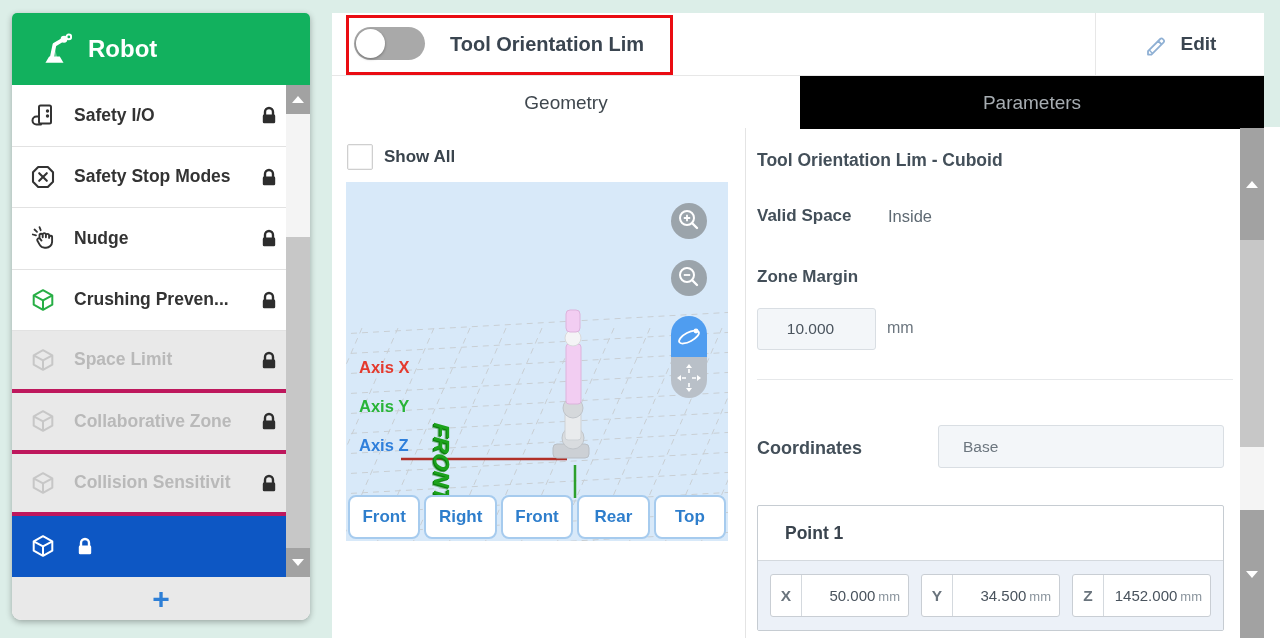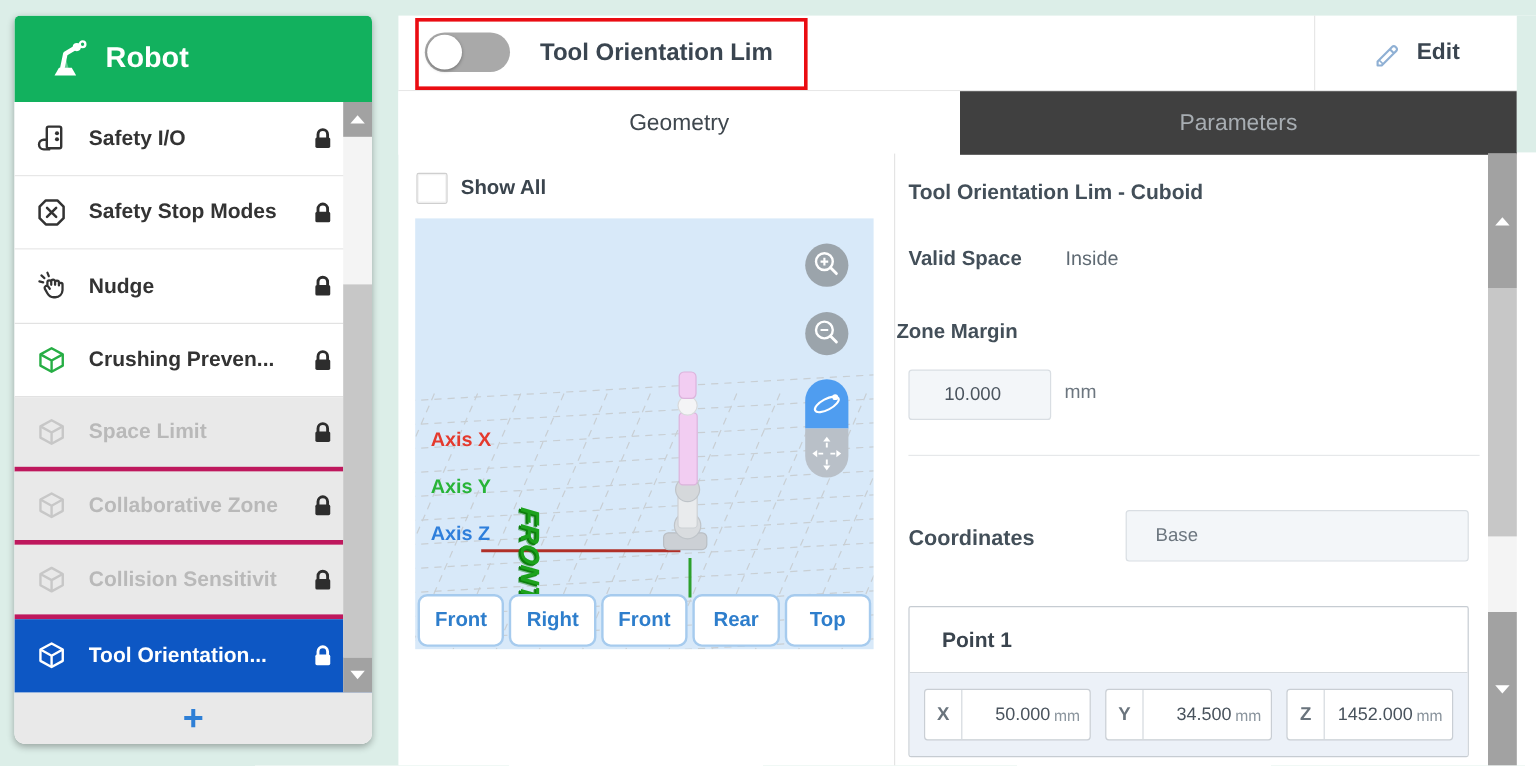--- a/index.html
+++ b/index.html
@@ -38,21 +38,21 @@
   .toggle .knob{position:absolute;left:2px;top:2px;width:29px;height:29px;border-radius:50%;background:#fff;
                 box-shadow:0 1px 3px rgba(0,0,0,.35);}
   .toggle-label{position:absolute;left:118px;top:0;height:62px;line-height:62px;font-size:20px;font-weight:bold;color:#3a4550;}
   .annotation-box{position:absolute;left:14px;top:2px;width:321px;height:54px;border:3px solid #ea0c12;pointer-events:none;}
   .top-divider{position:absolute;left:763px;top:0;width:1px;height:62px;background:#e7e7e7;}
   .edit-btn{position:absolute;left:763px;top:0;width:169px;height:62px;display:flex;align-items:center;justify-content:center;gap:14px;cursor:pointer;}
   .edit-label{font-size:19px;font-weight:bold;color:#3a4550;}
   .tabs-row{position:relative;height:53px;display:flex;}
   .tab{width:468px;display:flex;align-items:center;justify-content:center;font-size:19px;font-weight:normal;cursor:pointer;}
   .tab.active{background:#fff;color:#3f474e;}
-  .tab.inactive{background:#404040;color:#a7adb2;width:464px;}
+  .tab.inactive{background:#000000;color:#a7adb2;width:464px;}
   .content{position:absolute;left:0;top:115px;width:948px;height:510px;}
   .v-divider{position:absolute;left:413px;top:0;width:1px;height:510px;background:#e4e4e4;}
   
   .show-all{position:absolute;left:15px;top:16px;display:flex;align-items:center;gap:11px;}
   .checkbox{width:24px;height:24px;background:#fff;border:1px solid #cfcfcf;border-radius:2px;box-shadow:inset 0 0 0 1px #f2f2f2;cursor:pointer;}
   .show-all-label{font-size:17px;font-weight:bold;color:#3a444d;}
   .viewport{position:absolute;left:14px;top:54px;width:382px;height:359px;background:#d8e9f9;overflow:hidden;}
   .scene{position:absolute;left:0;top:0;}
   .axis-label{position:absolute;left:13px;font-size:16.5px;font-weight:bold;}
   .front-label{position:absolute;left:108px;top:245px;font-size:22px;font-weight:bold;color:#1ca21c;
@@ -64,21 +64,21 @@
   .pill .orbit{height:41px;background:#4f9df0;border-radius:18px 18px 0 0;cursor:pointer;}
   .pill .pan{height:41px;background:#b9c0c8;border-radius:0 0 18px 18px;cursor:pointer;}
   .view-buttons{position:absolute;left:2px;right:2px;bottom:2px;display:flex;gap:4px;}
   .view-btn{flex:1;height:40px;background:#fff;border:2px solid #a6cbee;border-radius:8px;
             color:#2e7ecc;font-size:17px;font-weight:bold;display:flex;align-items:center;justify-content:center;cursor:pointer;}
   
   .right-col{position:absolute;left:414px;top:0;width:534px;height:510px;}
   .panel-title{position:absolute;left:11px;top:22px;font-size:17.5px;font-weight:bold;color:#434f59;margin:0;}
   .vs-label{position:absolute;left:11px;top:78px;font-size:17px;font-weight:bold;color:#434f59;}
   .vs-value{position:absolute;left:142px;top:79px;font-size:16.5px;color:#5f6a73;}
-  .zm-label{position:absolute;left:1px;top:139px;font-size:17px;font-weight:bold;color:#434f59;}
+  .zm-label{position:absolute;left:11px;top:139px;font-size:17px;font-weight:bold;color:#434f59;}
   .num-input{position:absolute;left:11px;top:180px;width:119px;height:42px;background:#f3f6f9;border:1px solid #d9dee3;
              border-radius:3px;box-sizing:border-box;text-align:center;line-height:40px;padding-right:12px;
              font-size:15.5px;color:#4a545e;cursor:text;}
   .zm-unit{position:absolute;left:141px;top:191px;font-size:16px;color:#6c767f;}
   .h-divider{position:absolute;left:11px;top:251px;width:476px;height:1px;background:#e6e8ea;}
   .coord-label{position:absolute;left:11px;top:310px;font-size:18px;font-weight:bold;color:#434f59;}
   .base-box{position:absolute;left:192px;top:297px;width:286px;height:43px;background:#f3f6f9;border:1px solid #d9dee3;
             border-radius:3px;box-sizing:border-box;line-height:41px;padding-left:24px;font-size:15.5px;color:#6c767f;cursor:pointer;}
   .point-card{position:absolute;left:11px;top:377px;width:467px;height:126px;border:1px solid #c6ccd2;border-radius:2px;
               box-sizing:border-box;overflow:hidden;background:#fff;}
@@ -190,21 +190,20 @@
       <svg class="nav-lock" viewBox="0 0 22 22">
         <path d="M7 11 V8 a4 4 0 0 1 8 0 v3" stroke="#2d2d2d" stroke-width="2.4" fill="none"></path>
         <rect x="4.8" y="10.5" width="12.4" height="8.8" rx="1.4" fill="#2d2d2d"></rect>
       </svg>
     </div>
     <div class="nav-row selected">
       <svg class="nav-icon" viewBox="0 0 26 26">
         <path d="M13 3.2 L22.3 8.3 V17.7 L13 22.8 L3.7 17.7 V8.3 Z" stroke="currentColor" stroke-width="2" fill="none" stroke-linejoin="round"></path>
         <path d="M3.7 8.3 L13 13.4 L22.3 8.3 M13 13.4 V22.8" stroke="currentColor" stroke-width="2" fill="none" stroke-linejoin="round"></path>
       </svg>
-      <span class="nav-label">Tool Orientation...</span>
       <svg class="nav-lock" viewBox="0 0 22 22">
         <path d="M7 11 V8 a4 4 0 0 1 8 0 v3" stroke="#fff" stroke-width="2.4" fill="none"></path>
         <rect x="4.8" y="10.5" width="12.4" height="8.8" rx="1.4" fill="#fff"></rect>
       </svg>
     </div>
     <div class="sb">
       <div class="btn up">
           <div class="tri-up"></div>
         </div>
       <div class="thumb"></div>

